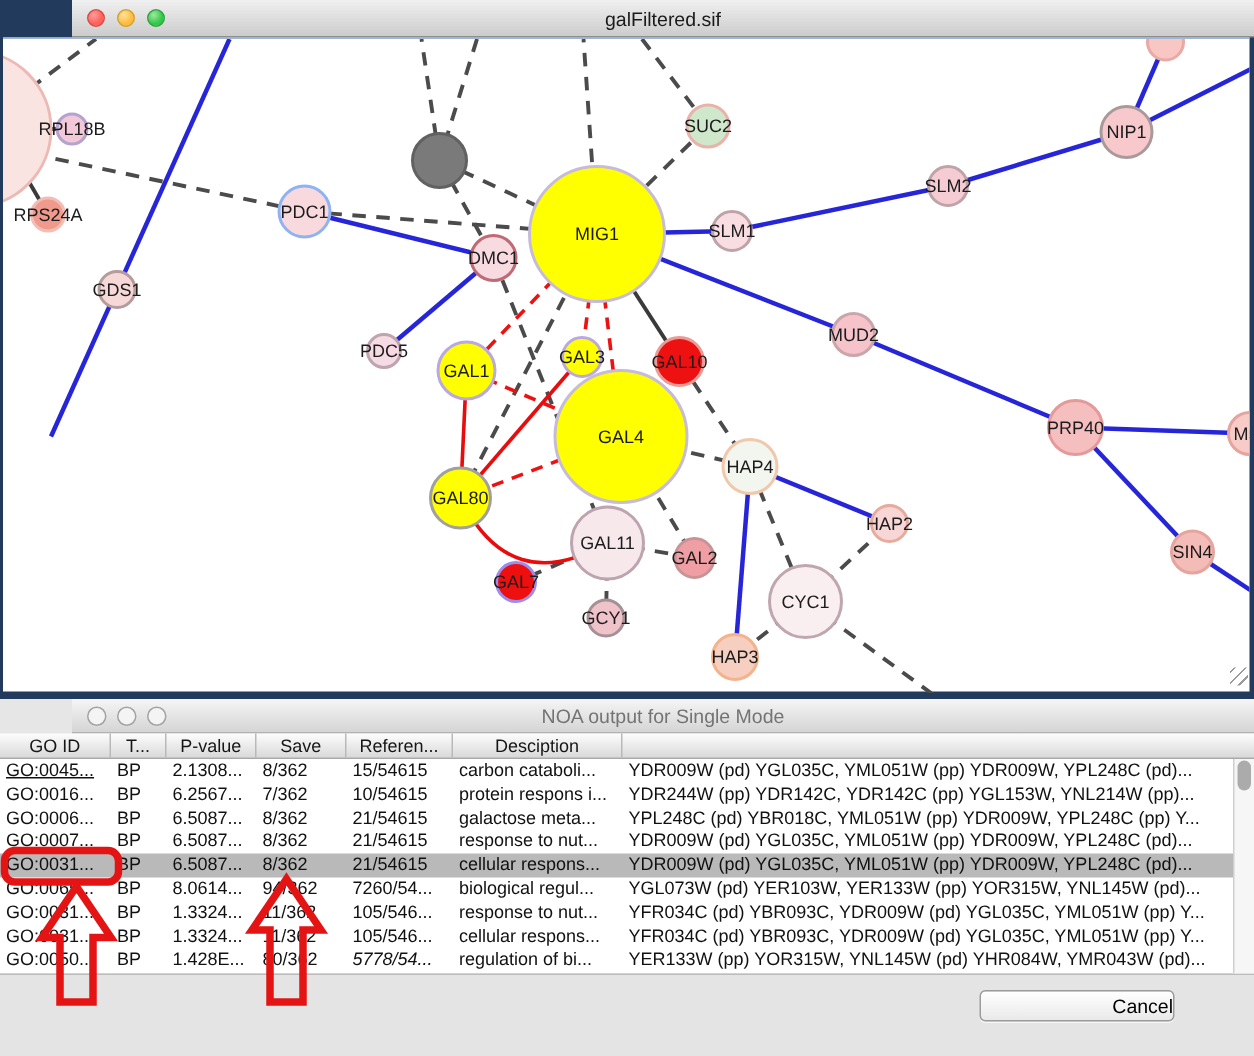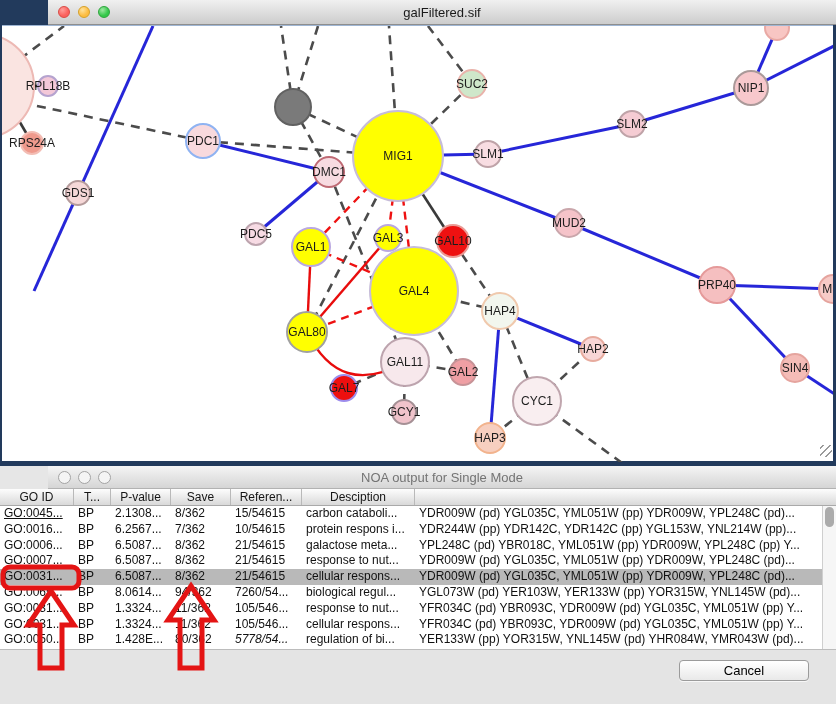--- a/index.html
+++ b/index.html
@@ -63,21 +63,21 @@
     background:#f6f6f6;border-left:1px solid #cfcfcf;box-sizing:border-box;
   }
   .vthumb{position:absolute;left:2px;top:1px;width:9px;height:20px;border-radius:5px;background:#ababab;}
   .btn{
     position:absolute;height:21px;border:1px solid #9b9b9b;border-radius:4px;
     background:linear-gradient(#ffffff,#e9e9e9);
     font-family:"Liberation Sans",sans-serif;font-size:13px;color:#000;
     box-shadow:0 1px 0 rgba(255,255,255,.7);padding:0;
   }
   .btn.save{left:459px;top:194px;width:145px;}
-  .btn.cancel{left:679px;top:194px;width:130px;}
+  .btn.cancel{left:653px;top:194px;width:130px;text-align:right;}
   
   #annotation-svg{position:absolute;left:0;top:0;pointer-events:none;}
 </style>
 </head>
 <body>
 
 <div class="top-window">
   <div class="titlebar">
     <div class="lights">
       <span class="light red"></span>

